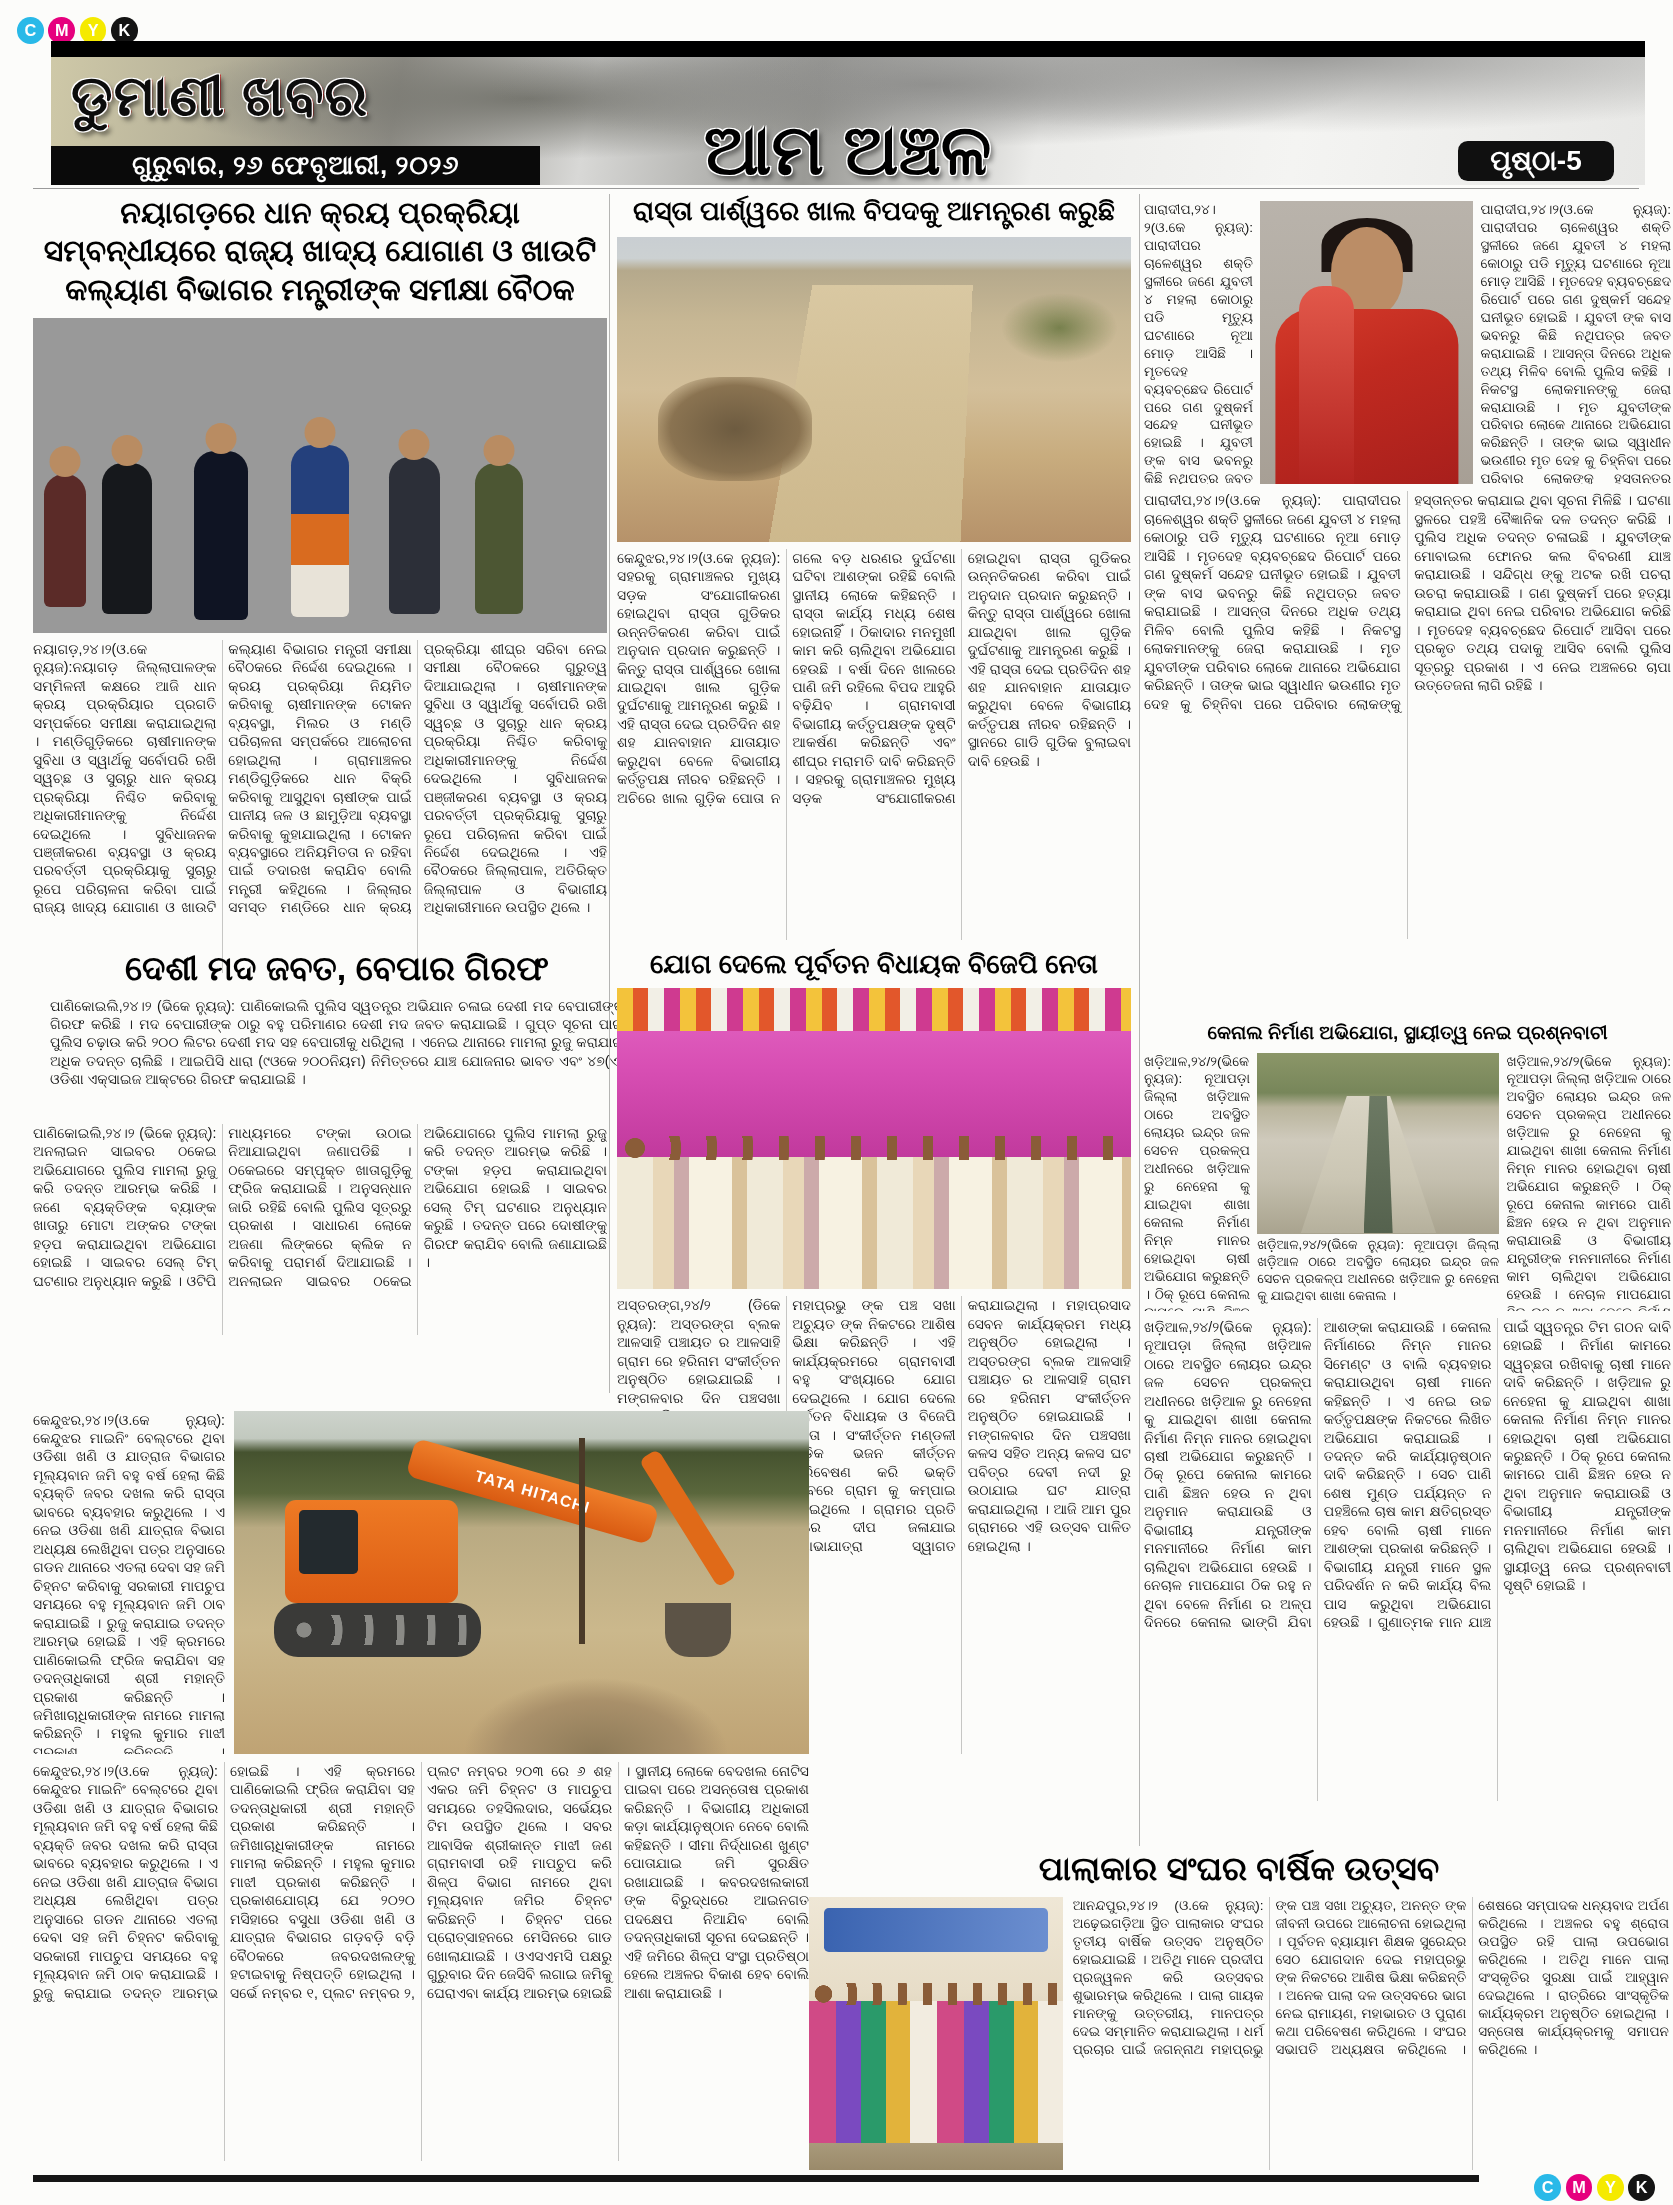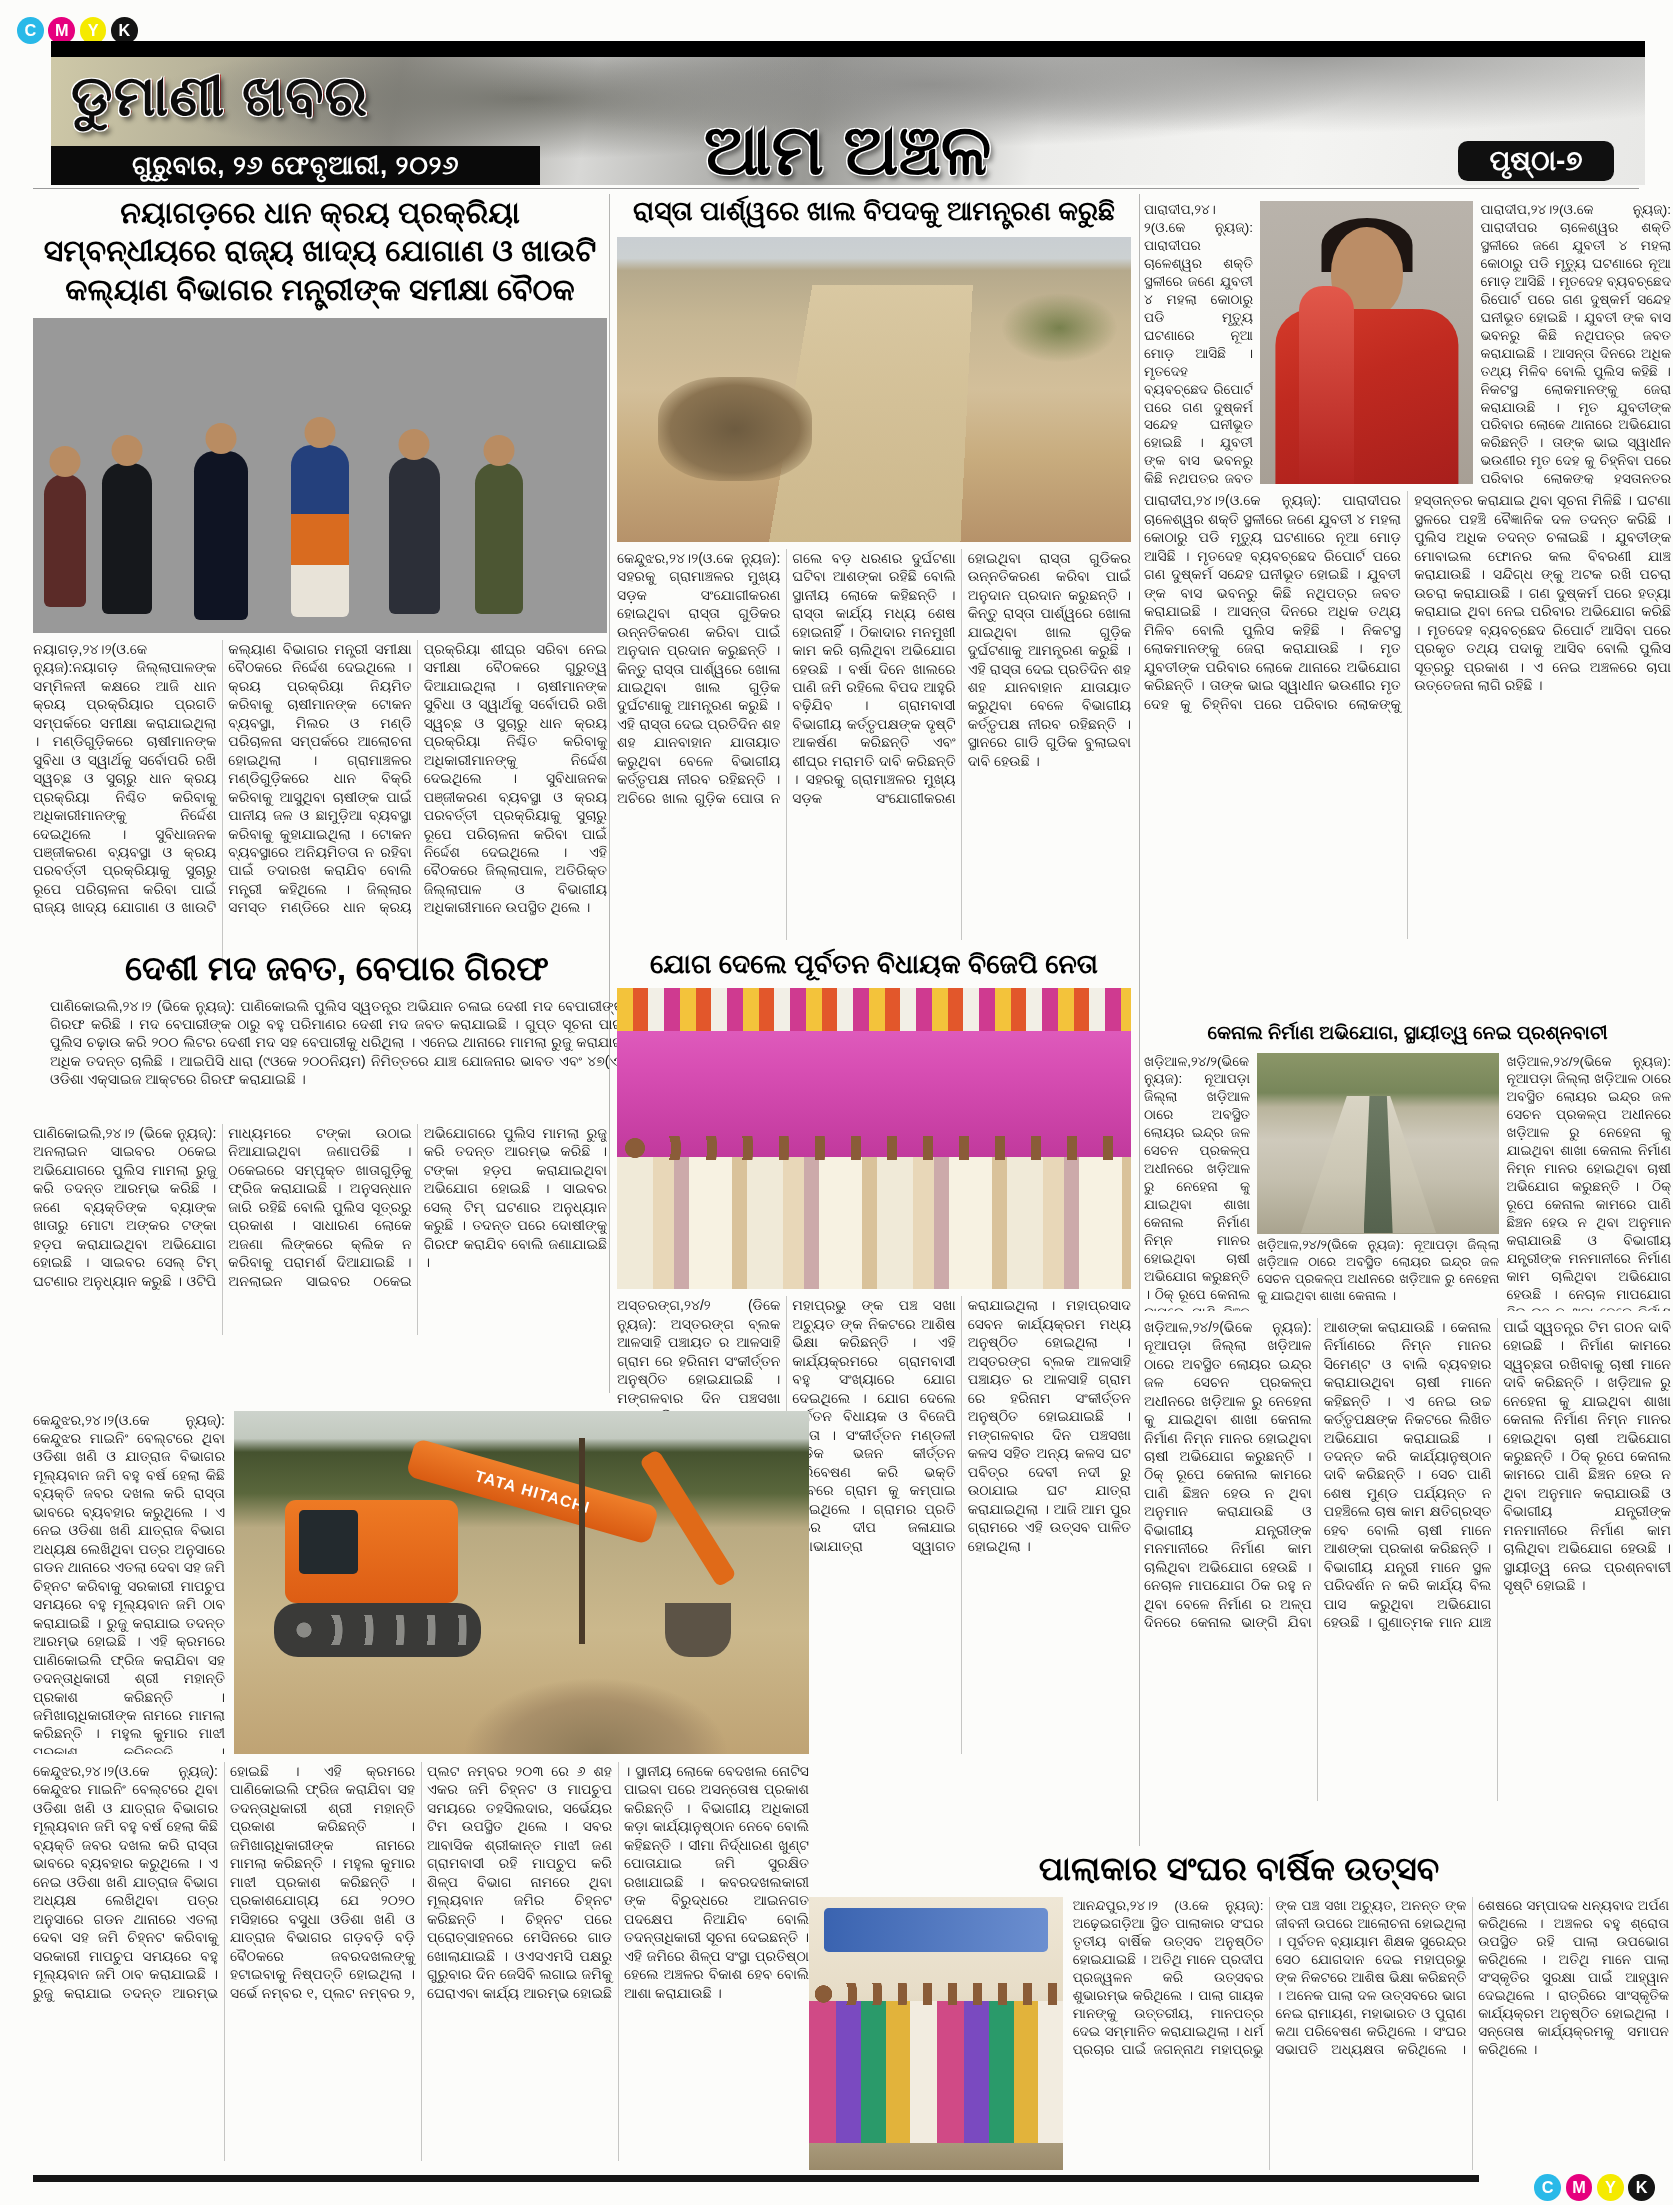--- a/index.html
+++ b/index.html
@@ -109,21 +109,21 @@
     <div class="dot m">M</div>
     <div class="dot y">Y</div>
     <div class="dot k">K</div>
   </div>
 
   <div class="masthead">
     <div class="band-top"></div>
     <div class="logo">ଡୁମାଣୀ ଖବର</div>
     <div class="datebox">ଗୁରୁବାର, ୨୬ ଫେବୃଆରୀ, ୨୦୨୬</div>
     <div class="edition">ଆମ ଅଞ୍ଚଳ</div>
-    <div class="pagebox">ପୃଷ୍ଠା-୭</div>
+    <div class="pagebox">ପୃଷ୍ଠା-5</div>
   </div>
   <div class="top-rule"></div>
 
   <div class="vsep" style="left:609px;top:194px;height:1199px;"></div>
   <div class="vsep" style="left:1139px;top:194px;height:1652px;"></div>
 
   <div class="art" style="left:33px;top:194px;width:574px;">
     <div class="hl" style="font-size:30px;">ନୟାଗଡ଼ରେ ଧାନ କ୍ରୟ ପ୍ରକ୍ରିୟା ସମ୍ବନ୍ଧୀୟରେ ରାଜ୍ୟ ଖାଦ୍ୟ ଯୋଗାଣ ଓ ଖାଉଟି କଲ୍ୟାଣ ବିଭାଗର ମନ୍ତ୍ରୀଙ୍କ ସମୀକ୍ଷା ବୈଠକ</div>
     <div class="photo ph-officials" style="height:315px;margin-top:8.5px;">
       <div class="person" style="left:12%;bottom:6%;width:50px;height:151px;background:#16181c;"></div>

